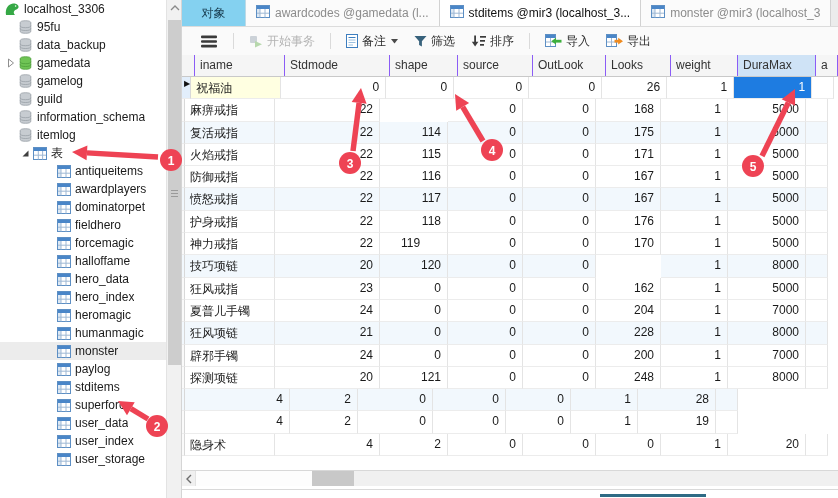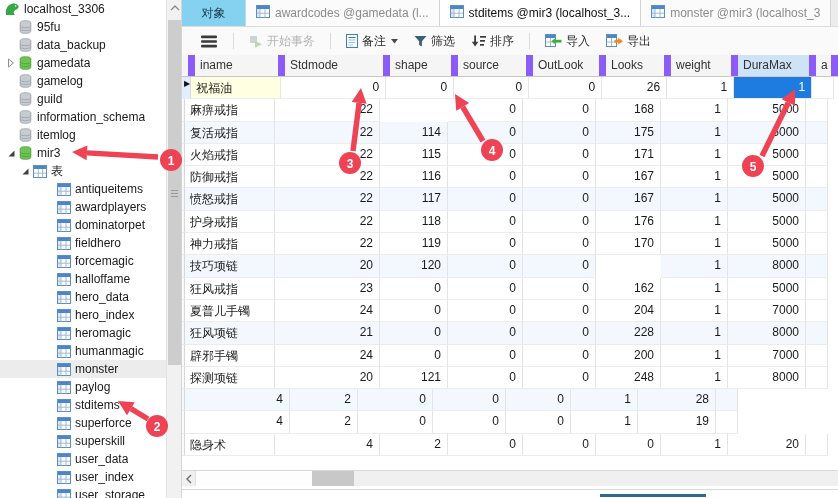--- a/index.html
+++ b/index.html
@@ -35,21 +35,21 @@
   .tab.inactive { color:#8c8c8c; }
 
   .toolbar { height:28px; display:flex; align-items:center; background:#fafafa; padding-left:13px; gap:4px; flex:none; }
   .tbtn { display:flex; align-items:center; gap:4px; padding:3px 6px; border-radius:2px; color:#2b2b2b; white-space:nowrap; }
   .tbtn.disabled { color:#b3b3b3; }
   .tsep { width:1px; height:16px; background:#dadada; margin:0 5px; flex:none; }
   .caret { margin-left:1px; display:flex; }
 
   
   .ghead { height:22px; display:flex; background:#f5f5f5; border-bottom:1px solid #c9c9c9; flex:none; }
-  .ghead .hcell { border-right:7px solid #8b5cf6; padding:3px 0 0 5px; color:#333; overflow:hidden; white-space:nowrap; }
+  .ghead .hcell { border-right:1px solid #8b5cf6; padding:3px 0 0 5px; color:#333; overflow:hidden; white-space:nowrap; }
   .ghead .hcell.hl { background:#cfe3f6; }
   .gbody { flex:1 1 auto; position:relative; overflow:hidden; background:#fff; }
   .grow { display:flex; height:22.3px; }
   .grow.stripe .cell { background:#f2f8fd; }
   .cell { border-right:1px solid #e4e4e4; border-bottom:1px solid #ececec; overflow:hidden; white-space:nowrap; padding-top:3px; background:#fff; }
   .cell.gut { background:#fafafa; border-right:1px solid #d8d8d8; padding:2px 0 0 2px; font-size:8px; color:#111; }
   .cell.gut.cur { background:#e2eefb; }
   .cell.name { padding-left:5px; }
   .cell.num { text-align:right; padding-right:6px; }
   .cell.yellow { background:#ffffe1 !important; }
@@ -164,36 +164,20 @@
           <span class="ticon">
             <svg width="13" height="14" viewBox="0 0 13 14">
               <ellipse cx="6.5" cy="2.8" rx="5.3" ry="2.1" fill="#c7ccd1" stroke="#989fa6" stroke-width="0.8"></ellipse>
               <path d="M1.2,2.8 v8.4 a5.3,2.1 0 0 0 10.6,0 v-8.4" fill="#c7ccd1" stroke="#989fa6" stroke-width="0.8"></path>
               <path d="M1.2,5.6 a5.3,2.1 0 0 0 10.6,0" fill="none" stroke="#989fa6" stroke-width="0.8"></path>
               <path d="M1.2,8.4 a5.3,2.1 0 0 0 10.6,0" fill="none" stroke="#989fa6" stroke-width="0.8"></path>
             </svg>
           </span>
           <span class="tlabel">itemlog</span>
         </div>
-        <div class="titem lvl1">
-          <span class="arrow">
-            <svg width="9" height="9">
-              <polygon points="7.5,1.5 7.5,7.5 1.5,7.5" fill="#3f3f3f"></polygon>
-            </svg>
-          </span>
-          <span class="ticon">
-            <svg width="13" height="14" viewBox="0 0 13 14">
-              <ellipse cx="6.5" cy="2.8" rx="5.3" ry="2.1" fill="#6fc455" stroke="#4d9e3a" stroke-width="0.8"></ellipse>
-              <path d="M1.2,2.8 v8.4 a5.3,2.1 0 0 0 10.6,0 v-8.4" fill="#6fc455" stroke="#4d9e3a" stroke-width="0.8"></path>
-              <path d="M1.2,5.6 a5.3,2.1 0 0 0 10.6,0" fill="none" stroke="#4d9e3a" stroke-width="0.8"></path>
-              <path d="M1.2,8.4 a5.3,2.1 0 0 0 10.6,0" fill="none" stroke="#4d9e3a" stroke-width="0.8"></path>
-            </svg>
-          </span>
-          <span class="tlabel">mir3</span>
-        </div>
         <div class="titem lvl2">
           <span class="arrow">
             <svg width="9" height="9">
               <polygon points="7.5,1.5 7.5,7.5 1.5,7.5" fill="#3f3f3f"></polygon>
             </svg>
           </span>
           <span class="ticon">
             <svg width="14" height="13" viewBox="0 0 14 13">
               <rect x="0.5" y="0.5" width="13" height="12" fill="#fff" stroke="#5d8fc4"></rect>
               <rect x="1" y="1" width="12" height="3" fill="#4a86c8"></rect>
@@ -392,34 +376,20 @@
             <svg width="14" height="13" viewBox="0 0 14 13">
               <rect x="0.5" y="0.5" width="13" height="12" fill="#fff" stroke="#5d8fc4"></rect>
               <rect x="1" y="1" width="12" height="3" fill="#4a86c8"></rect>
               <rect x="1" y="4" width="3" height="8" fill="#dce8f4"></rect>
               <line x1="4" y1="4" x2="4" y2="12.5" stroke="#9fb8d4"></line>
               <line x1="9" y1="4" x2="9" y2="12.5" stroke="#9fb8d4"></line>
               <line x1="1" y1="8.2" x2="13" y2="8.2" stroke="#9fb8d4"></line>
             </svg>
           </span>
           <span class="tlabel">superforce</span>
-        </div>
-        <div class="titem lvl3">
-          <span class="arrow"></span>
-          <span class="ticon">
-            <svg width="14" height="13" viewBox="0 0 14 13">
-              <rect x="0.5" y="0.5" width="13" height="12" fill="#fff" stroke="#5d8fc4"></rect>
-              <rect x="1" y="1" width="12" height="3" fill="#4a86c8"></rect>
-              <rect x="1" y="4" width="3" height="8" fill="#dce8f4"></rect>
-              <line x1="4" y1="4" x2="4" y2="12.5" stroke="#9fb8d4"></line>
-              <line x1="9" y1="4" x2="9" y2="12.5" stroke="#9fb8d4"></line>
-              <line x1="1" y1="8.2" x2="13" y2="8.2" stroke="#9fb8d4"></line>
-            </svg>
-          </span>
-          <span class="tlabel">superskill</span>
         </div>
         <div class="titem lvl3">
           <span class="arrow"></span>
           <span class="ticon">
             <svg width="14" height="13" viewBox="0 0 14 13">
               <rect x="0.5" y="0.5" width="13" height="12" fill="#fff" stroke="#5d8fc4"></rect>
               <rect x="1" y="1" width="12" height="3" fill="#4a86c8"></rect>
               <rect x="1" y="4" width="3" height="8" fill="#dce8f4"></rect>
               <line x1="4" y1="4" x2="4" y2="12.5" stroke="#9fb8d4"></line>
               <line x1="9" y1="4" x2="9" y2="12.5" stroke="#9fb8d4"></line>
@@ -680,21 +650,21 @@
           <div class="cell num" style="width: 73px;">0</div>
           <div class="cell num" style="width: 65px;">176</div>
           <div class="cell num" style="width: 67px;">1</div>
           <div class="cell num" style="width: 78px;">5000</div>
           <div class="cell num" style="width: 22px;"></div>
         </div>
         <div class="grow">
           <div class="cell gut"></div>
           <div class="cell name" style="width: 90px;">神力戒指</div>
           <div class="cell num" style="width: 105px;">22</div>
-          <div class="cell num" style="width: 68px;">119</div>
+          <div class="cell num" style="width: 68px; text-align: center;">119</div>
           <div class="cell num" style="width: 75px;">0</div>
           <div class="cell num" style="width: 73px;">0</div>
           <div class="cell num" style="width: 65px;">170</div>
           <div class="cell num" style="width: 67px;">1</div>
           <div class="cell num" style="width: 78px;">5000</div>
           <div class="cell num" style="width: 22px;"></div>
         </div>
         <div class="grow stripe">
           <div class="cell gut"></div>
           <div class="cell name" style="width: 90px;">技巧项链</div>

